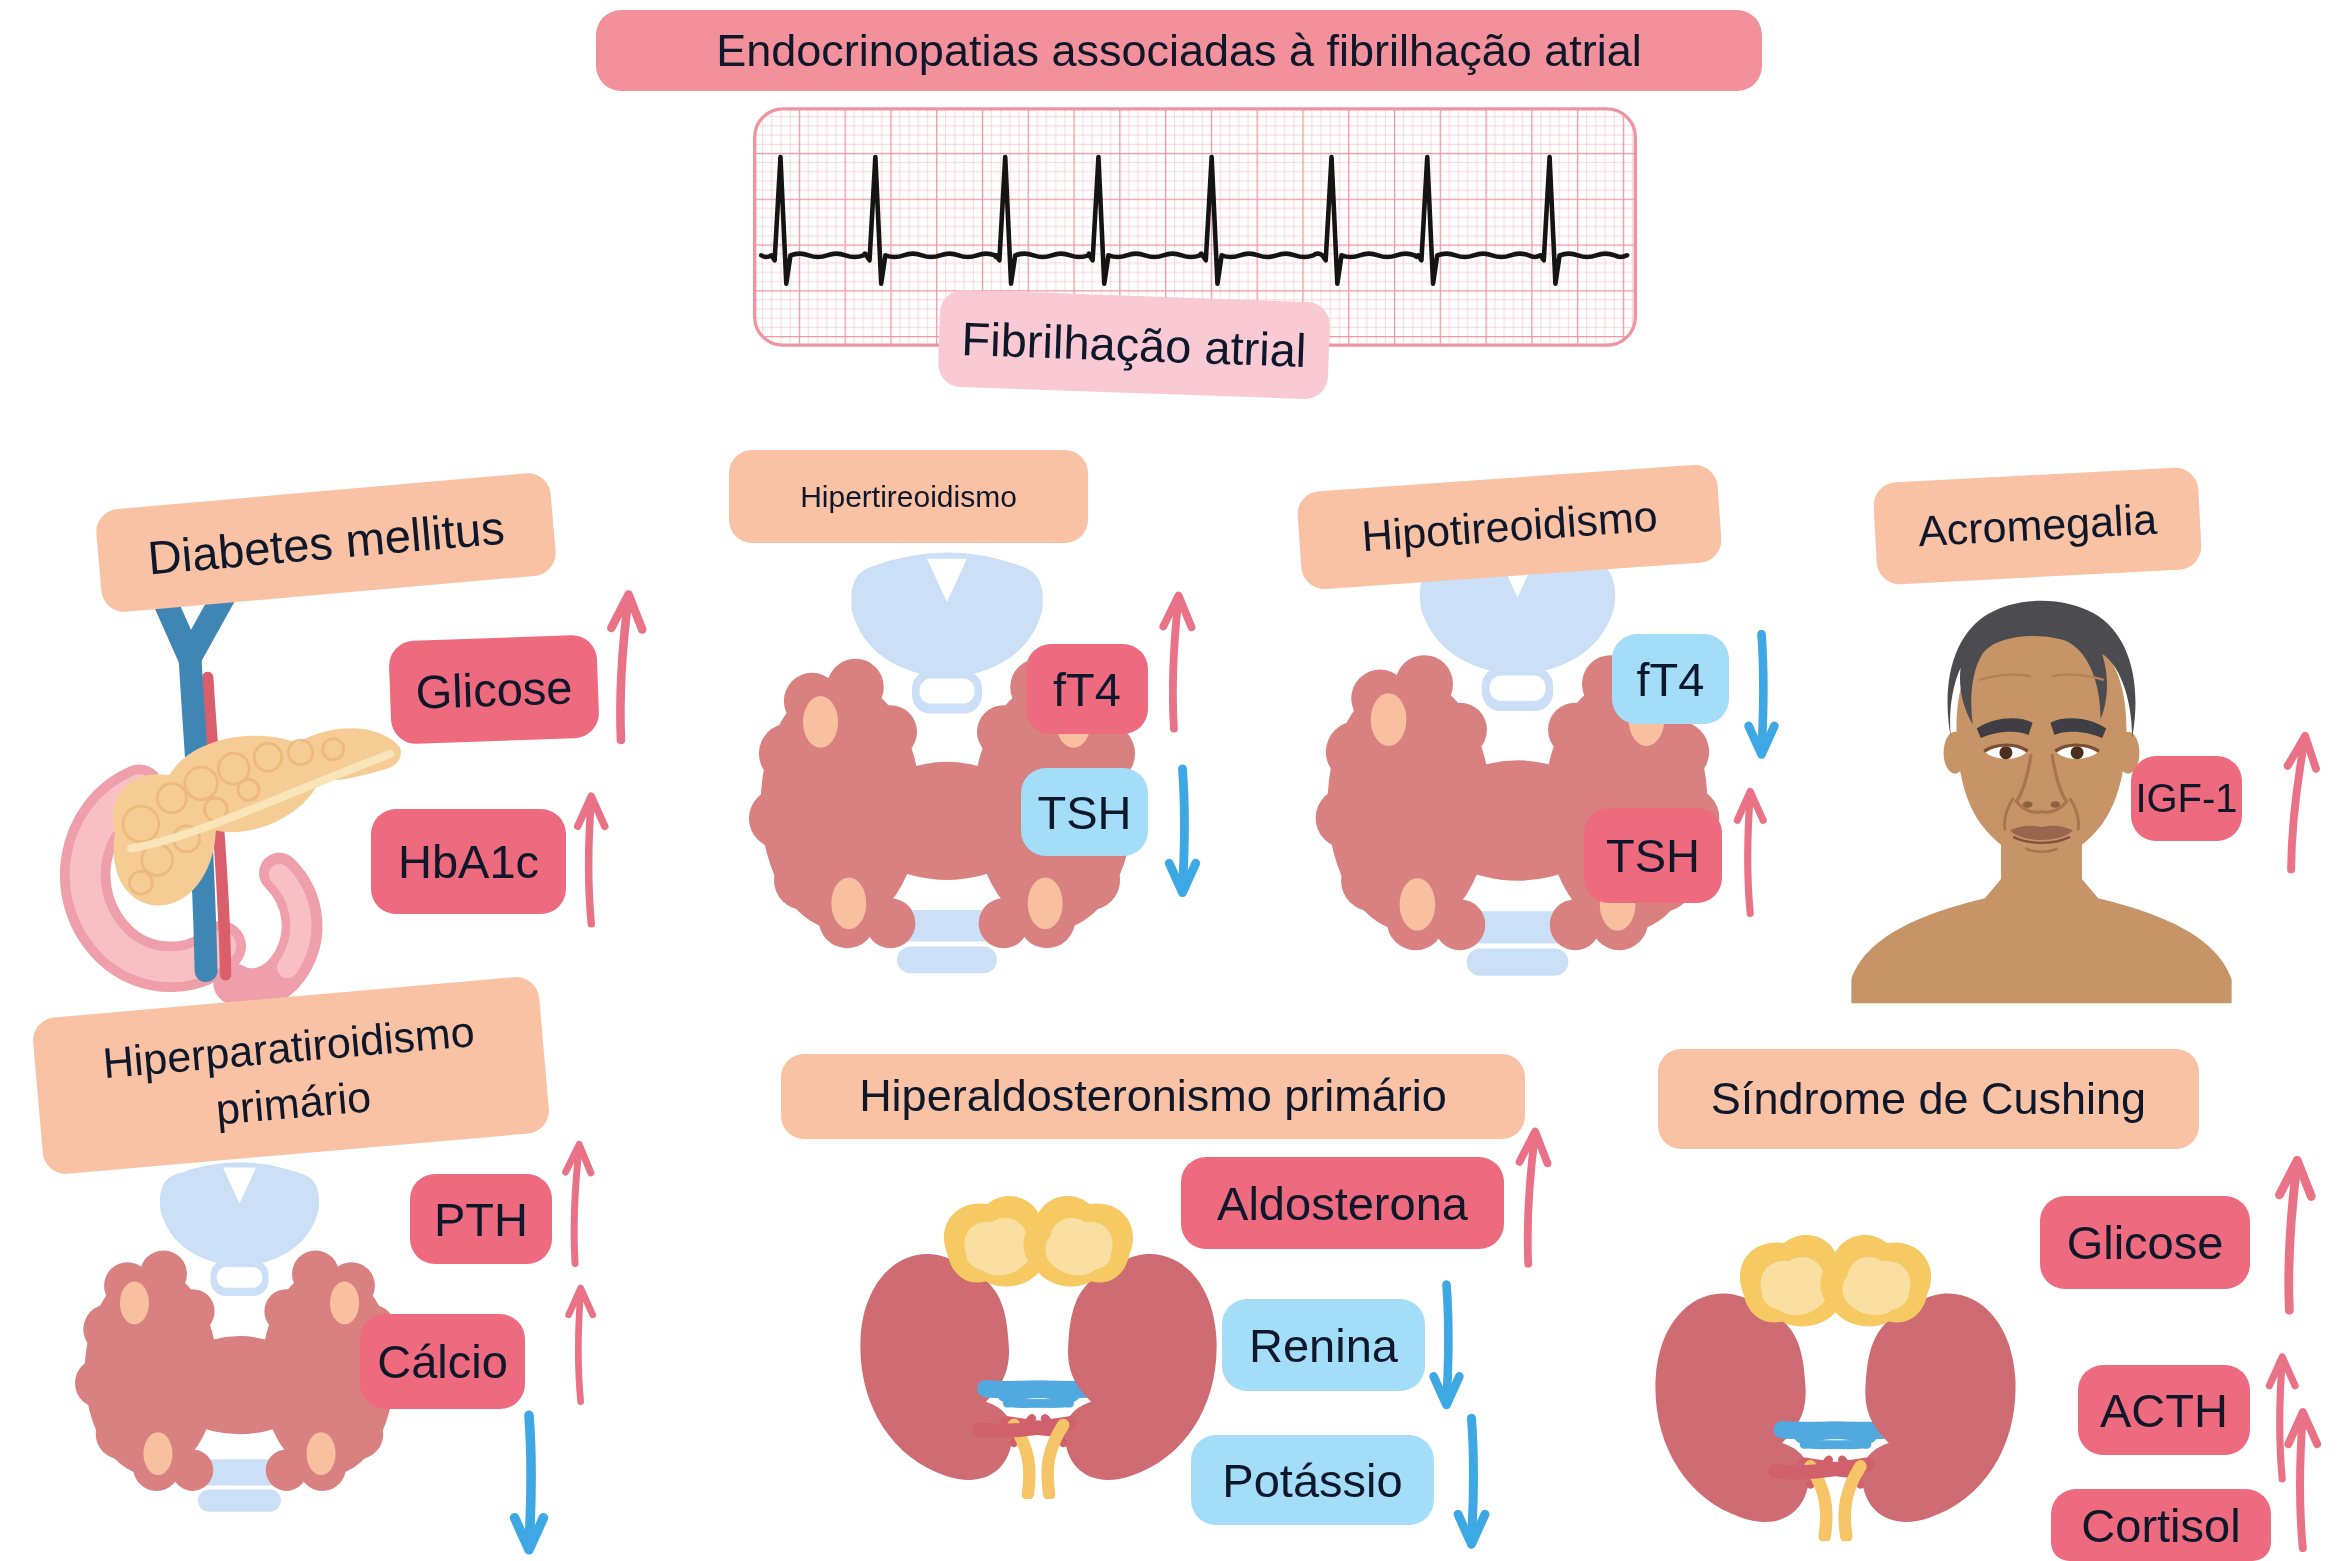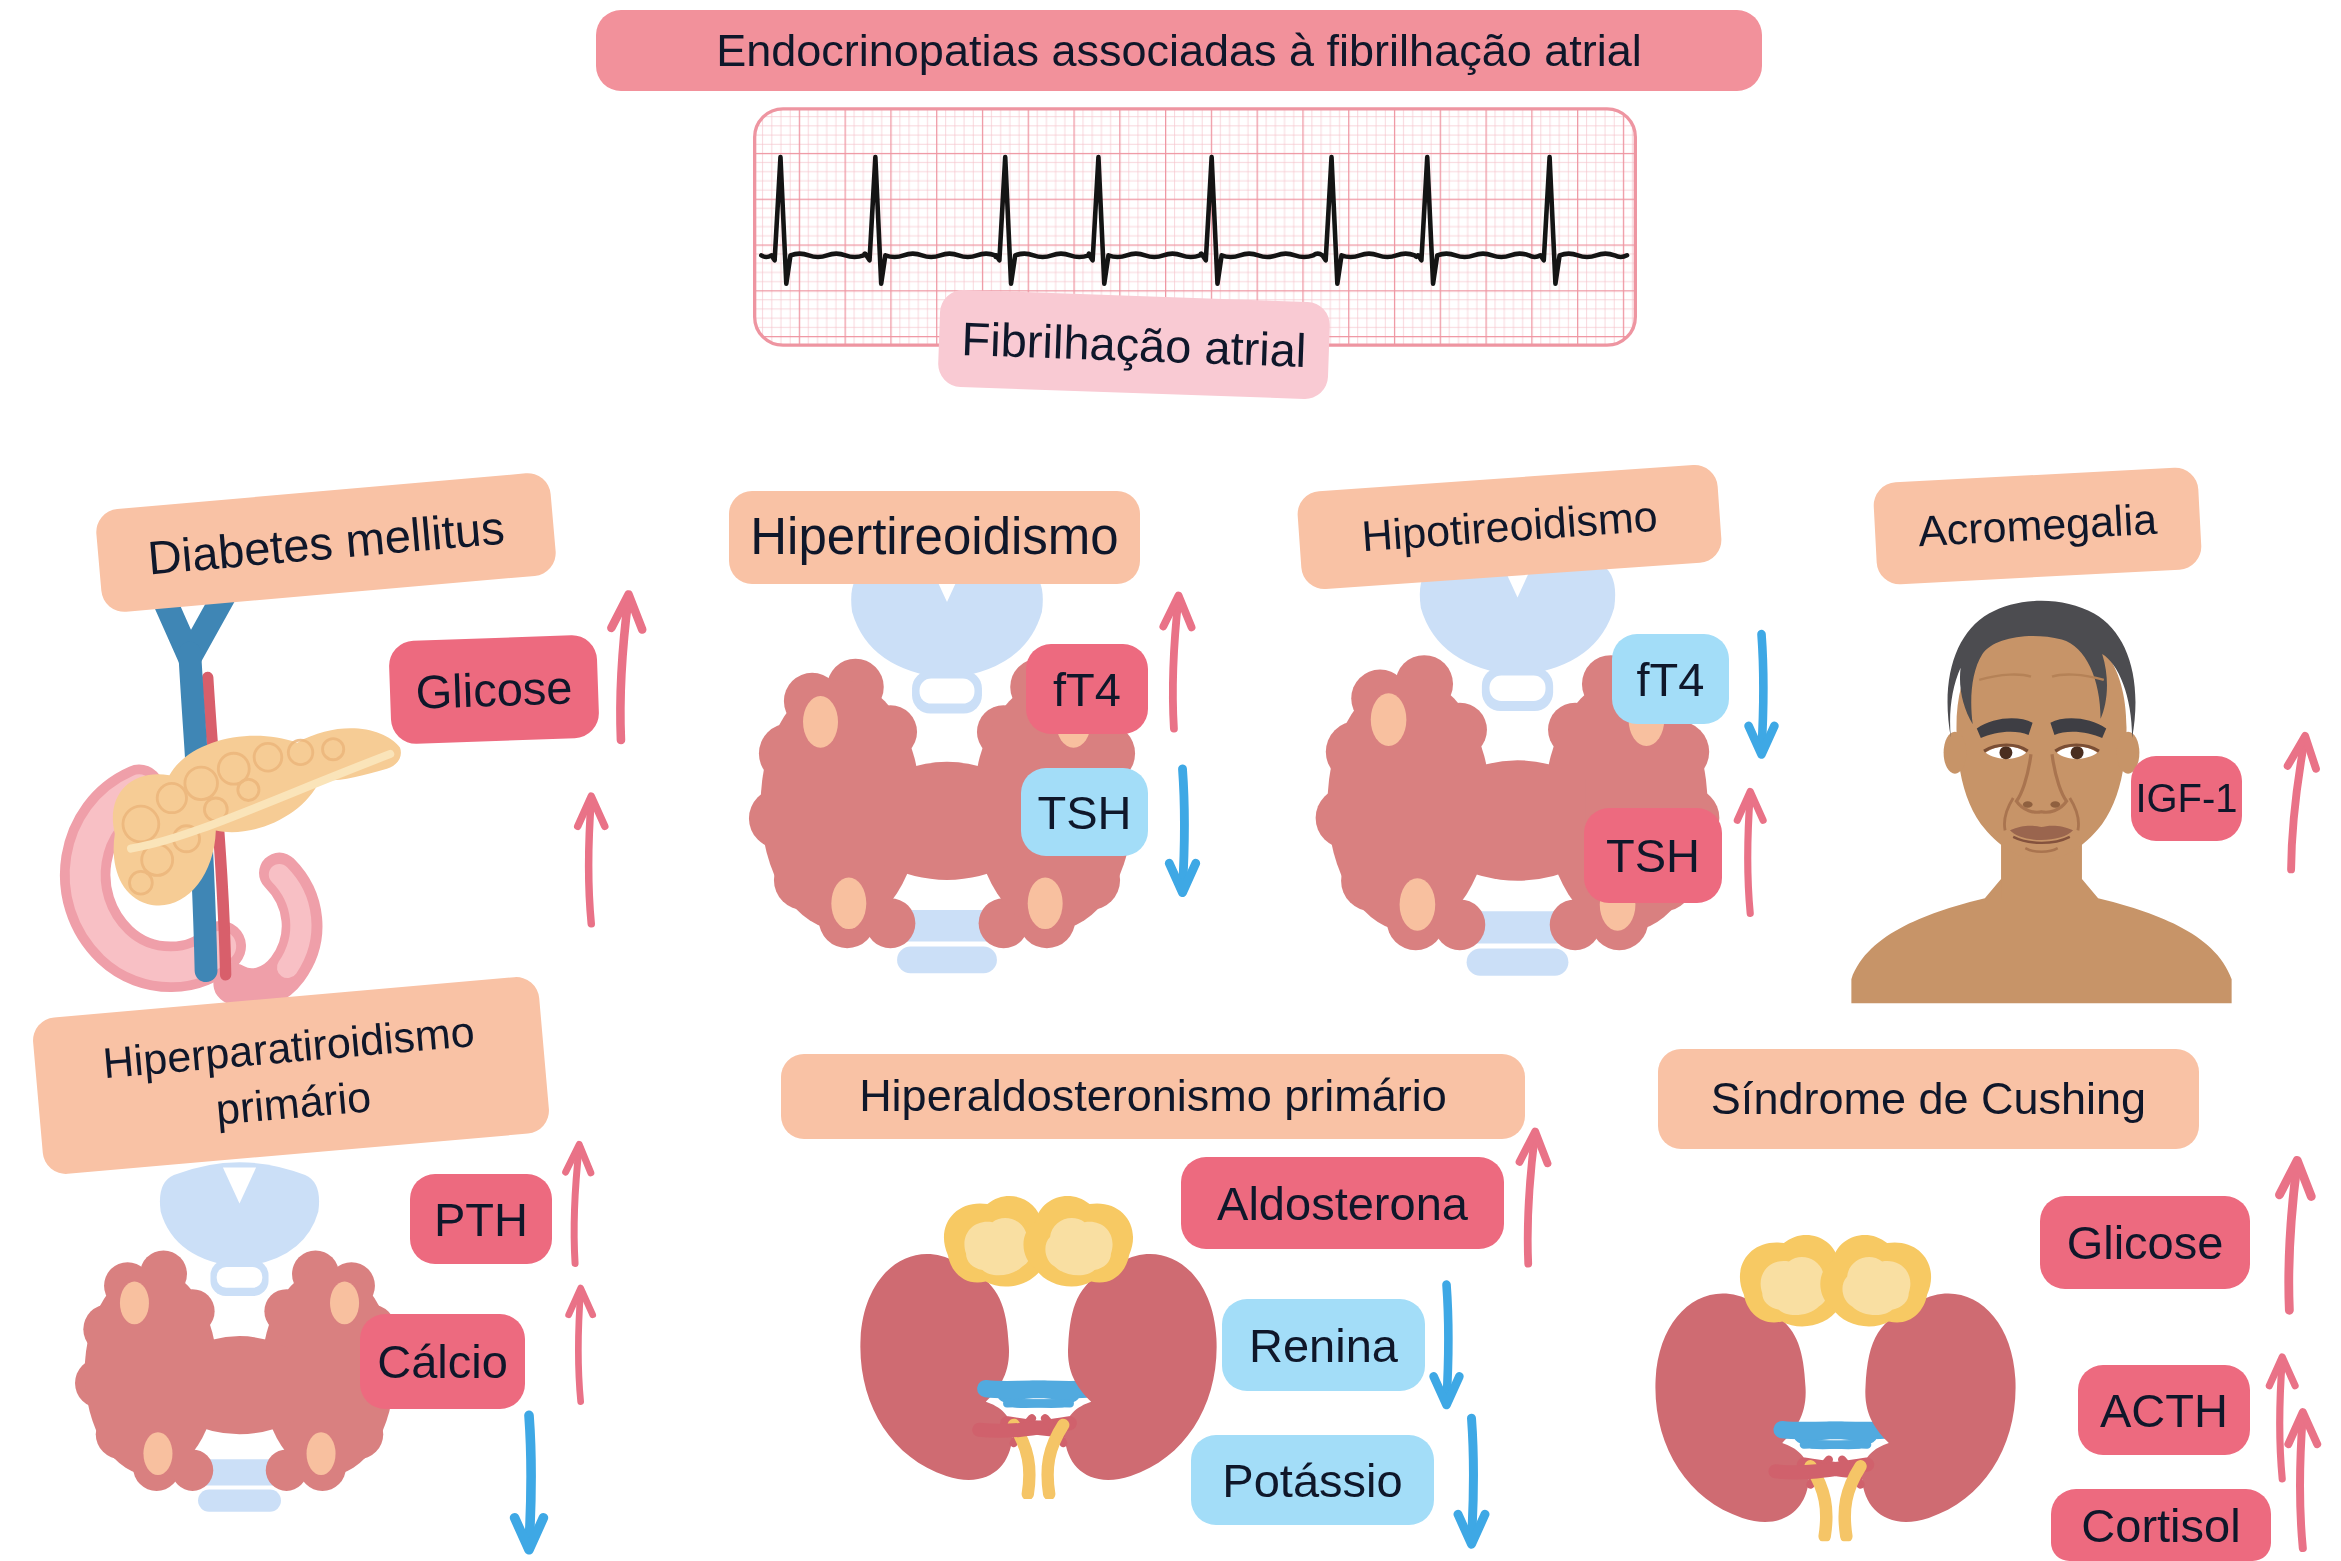--- a/index.html
+++ b/index.html
@@ -194,30 +194,31 @@
 
   <div class="panel">
     <svg class="organ" style="left:35px;top:579px;width:391px;height:425px" viewBox="0 0 480 520">
         <use href="#sym-pancreas"></use>
       </svg>
     <div class="hdr" style="left:98px;top:491px;width:456px;height:103px;font-size:47px;transform:rotate(-5deg)">Diabetes mellitus</div>
     <div class="chip red" style="left:390px;top:638px;width:208px;height:103px;transform:rotate(-2deg)">Glicose</div>
     <svg class="arrow up" style="left:598px;top:584px;width:52px;height:163px;transform:rotate(3deg)" viewBox="0 0 60 190">
         <use href="#sym-arrow-up"></use>
       </svg>
+    <div class="chip red" style="left:371px;top:809px;width:195px;height:105px">HbA1c</div>
     <svg class="arrow up" style="left:568px;top:781px;width:45px;height:155px" viewBox="0 0 60 190">
         <use href="#sym-arrow-up"></use>
       </svg>
   </div>
 
   <div class="panel">
     <svg class="organ" style="left:714px;top:541px;width:466px;height:445px" viewBox="0 0 560 520">
         <use href="#sym-thyroid"></use>
       </svg>
-    <div class="hdr" style="left:729px;top:491px;width:411px;height:93px;font-size:51px">Hipertireoidismo</div>
+    <div class="hdr" style="left:729px;top:450px;width:359px;height:93px;font-size:30px">Hipertireoidismo</div>
     <div class="chip red" style="left:1026px;top:644px;width:122px;height:90px">fT4</div>
     <svg class="arrow up" style="left:1152px;top:579px;width:47px;height:163px;transform:rotate(2deg)" viewBox="0 0 60 190">
         <use href="#sym-arrow-up"></use>
       </svg>
     <div class="chip blue" style="left:1021px;top:768px;width:127px;height:88px">TSH</div>
     <svg class="arrow down" style="left:1159px;top:763px;width:47px;height:140px" viewBox="0 0 60 190">
         <use href="#sym-arrow-down"></use>
       </svg>
   </div>
 

